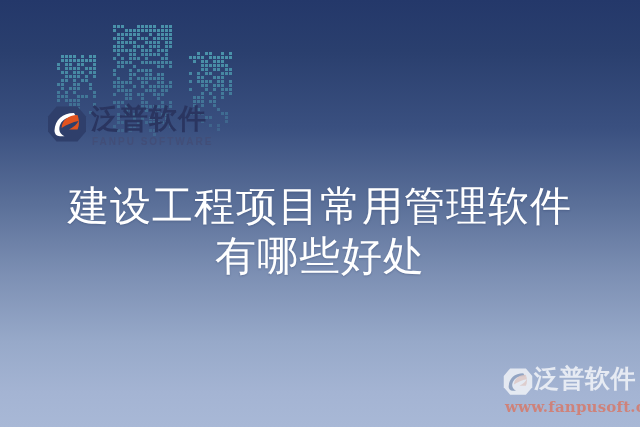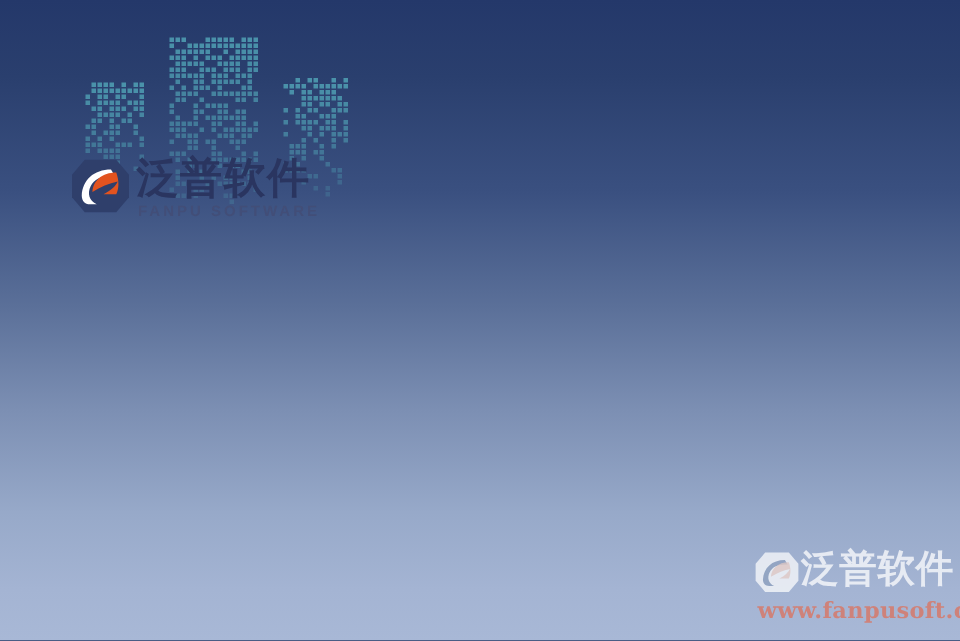--- a/index.html
+++ b/index.html
@@ -574,20 +574,24 @@
       <svg width="40" height="36" viewBox="0 0 40 36" xmlns="http://www.w3.org/2000/svg">
         <path d="M9.5 0.5 L30.5 0.5 L39.0 10.5 L39.0 25.5 L30.5 35.5 L9.5 35.5 L1.0 25.5 L1.0 10.5 Z" fill="#2f3f6b"></path>
         <path d="M27.0 7.0 C15.5 7.0 8.0 14.0 7.5 24.5 C7.6 28.0 9.5 30.2 13.0 30.2 L17.5 30.2 C12.5 28.0 11.0 23.0 13.5 18.0 C16.0 13.0 21.5 10.5 29.5 11.2 Z" fill="#ffffff"></path>
         <path d="M30.5 9.0 C21.0 9.0 15.0 14.5 14.6 22.0 C20.0 18.5 25.5 16.2 31.5 15.0 C30.0 18.2 27.0 21.0 22.0 23.5 L30.5 23.5 C32.3 20.0 32.6 14.6 30.5 9.0 Z" fill="#e2531f"></path>
       </svg>
     </div>
     <div id="logo-cn">泛普软件</div>
     <div id="logo-en">FANPU SOFTWARE</div>
   </div>
 
+  <div id="headline">
+    <span class="hl-line">建设工程项目常用管理软件</span>
+    <span class="hl-line">有哪些好处</span>
+  </div>
 
   <div id="watermark">
     <div id="wm-mark">
       <svg width="30" height="27" viewBox="0 0 40 36" xmlns="http://www.w3.org/2000/svg">
         <path d="M9.5 0.5 L30.5 0.5 L39.0 10.5 L39.0 25.5 L30.5 35.5 L9.5 35.5 L1.0 25.5 L1.0 10.5 Z" fill="rgba(255,255,255,0.78)"></path>
         <path d="M27.0 7.0 C15.5 7.0 8.0 14.0 7.5 24.5 C7.6 28.0 9.5 30.2 13.0 30.2 L17.5 30.2 C12.5 28.0 11.0 23.0 13.5 18.0 C16.0 13.0 21.5 10.5 29.5 11.2 Z" fill="rgba(130,150,185,0.85)"></path>
         <path d="M30.5 9.0 C21.0 9.0 15.0 14.5 14.6 22.0 C20.0 18.5 25.5 16.2 31.5 15.0 C30.0 18.2 27.0 21.0 22.0 23.5 L30.5 23.5 C32.3 20.0 32.6 14.6 30.5 9.0 Z" fill="rgba(225,200,195,0.80)"></path>
       </svg>
     </div>
     <div id="wm-cn">泛普软件</div>

